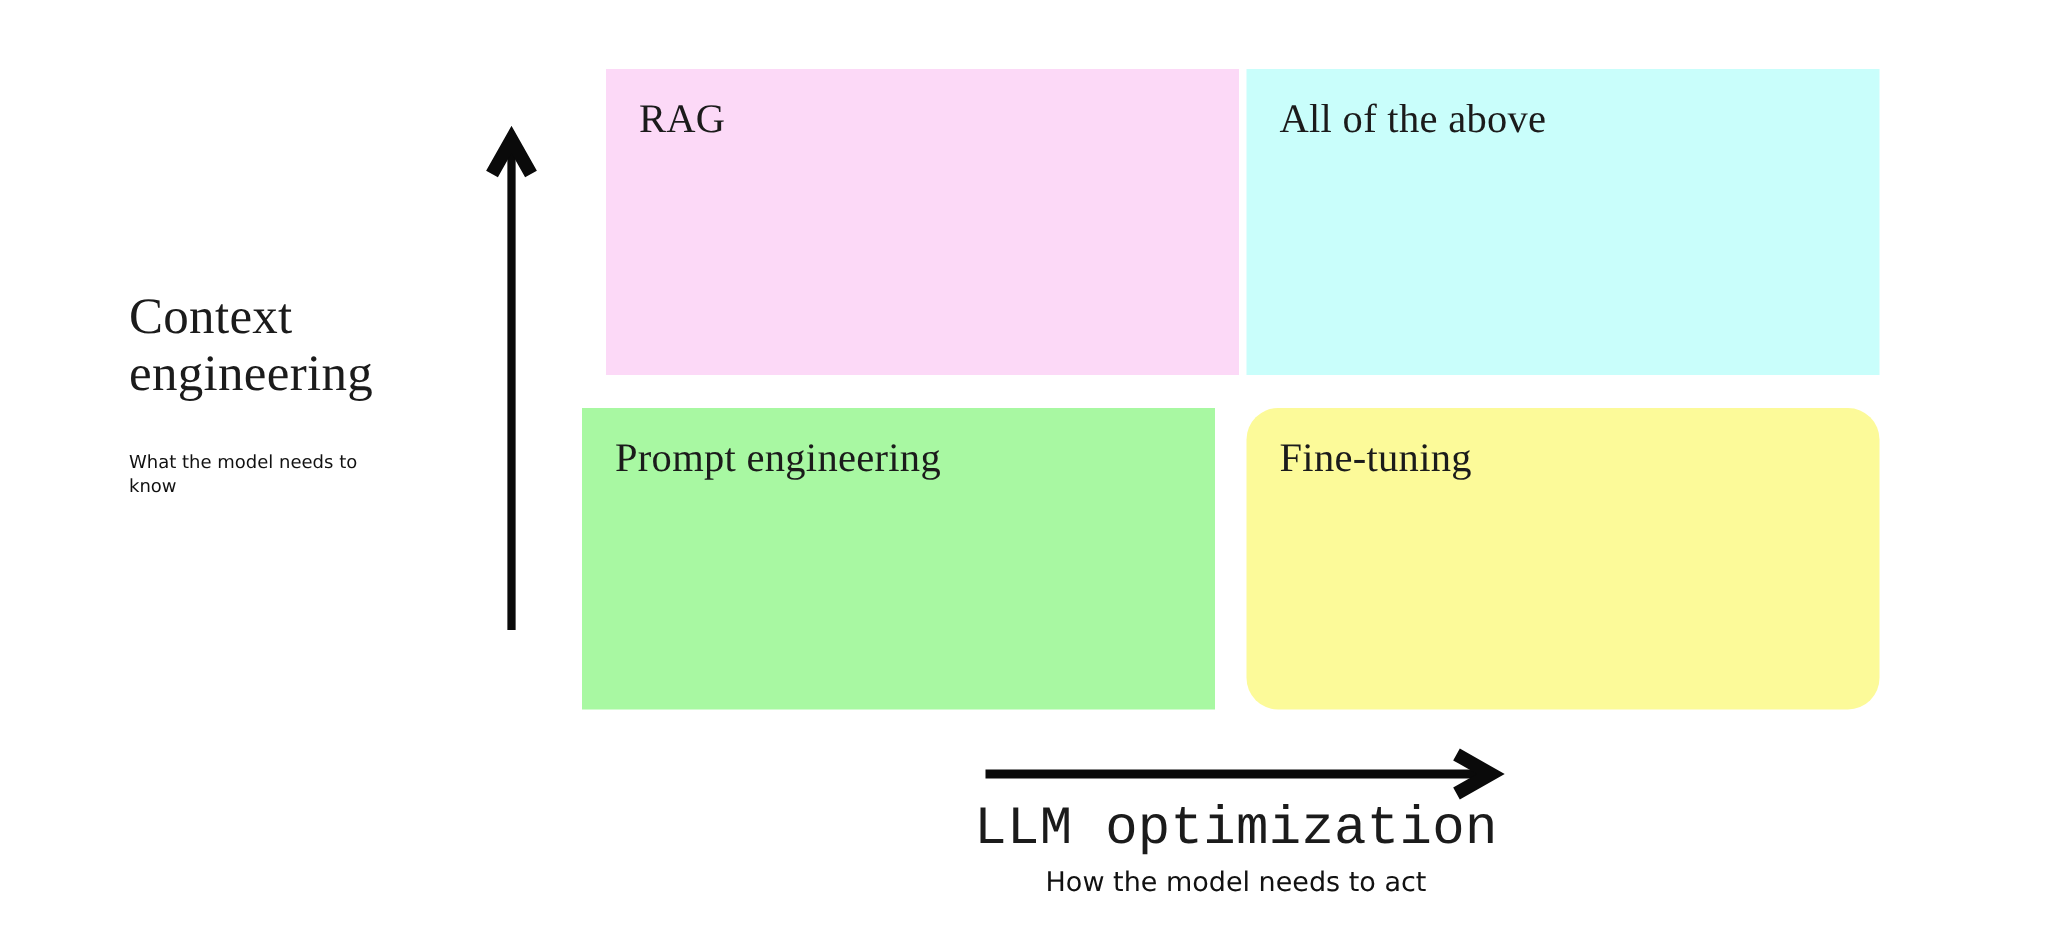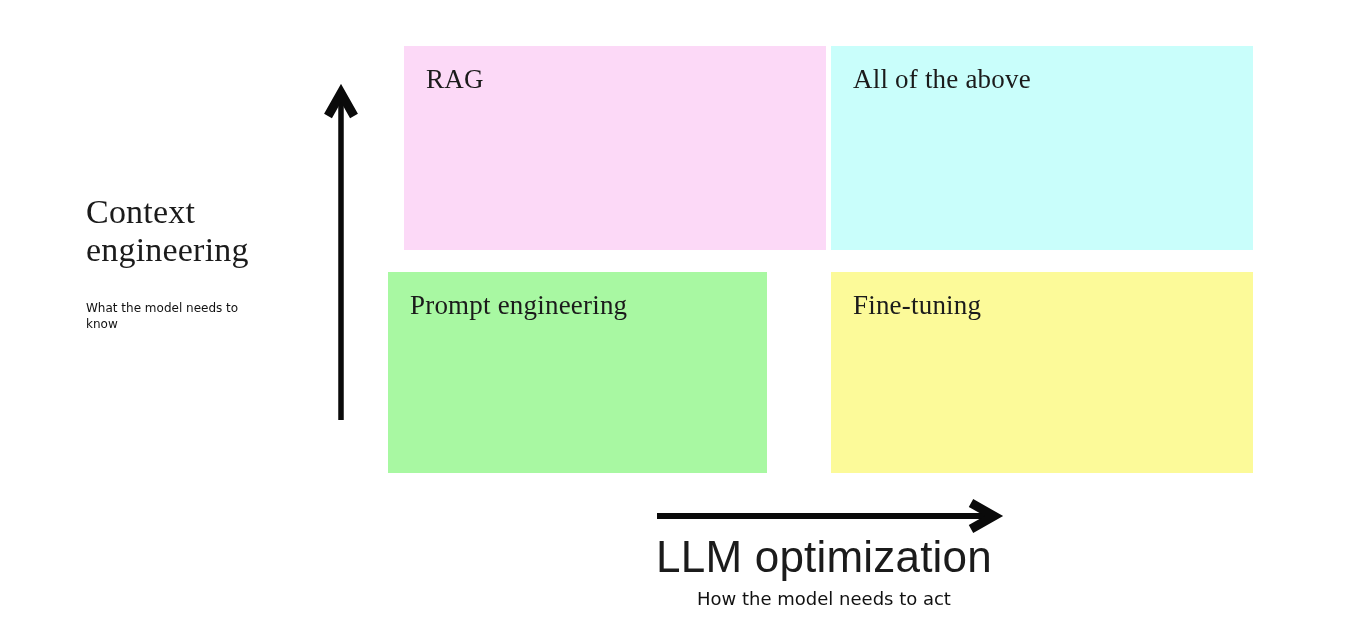--- a/index.html
+++ b/index.html
@@ -23,21 +23,21 @@
   }
   .quadrant .q-label {
     font-family: "Liberation Serif", serif;
     font-size: 27px;
     line-height: 1.2;
     color: #1b1b1b;
     letter-spacing: 0.2px;
   }
   .q-tl { left: 404px; top: 46px;  width: 422px; height: 204px; }
   .q-tr { left: 831px; top: 46px;  width: 422px; height: 204px; }
-  .q-bl { left: 388px; top: 272px; width: 379px; height: 201px; }
+  .q-bl { left: 388px; top: 272px; width: 422px; height: 201px; }
   .q-br { left: 831px; top: 272px; width: 422px; height: 201px; }
 
   .axis-arrow {
     position: absolute;
     display: block;
   }
   .y-arrow { left: 319px; top: 84px; }
   .x-arrow { left: 652px; top: 498px; }
 
   .y-axis-block {
@@ -62,22 +62,22 @@
     color: #111111;
   }
   .x-axis-block {
     position: absolute;
     left: 648px;
     top: 532px;
     width: 352px;
     text-align: center;
   }
   .x-axis-block .axis-title {
-    font-family: Liberation Sans, sans-serif;
-    font-size: 44px;
+    font-family: Liberation Mono, monospace;
+    font-size: 36px;
     line-height: 1.15;
     letter-spacing: 0.2px;
   }
   .x-axis-block .axis-subtitle {
     margin-top: 4px;
     font-family: "DejaVu Sans", sans-serif;
     font-size: 18px;
     line-height: 1.3;
     color: #111111;
   }
@@ -92,21 +92,21 @@
   </div>
 
   <div class="quadrant q-tr" style="background: rgb(201, 254, 251);">
     <div class="q-label">All of the above</div>
   </div>
 
   <div class="quadrant q-bl" style="background: rgb(168, 248, 162);">
     <div class="q-label">Prompt engineering</div>
   </div>
 
-  <div class="quadrant q-br" style="background: rgb(252, 250, 153);">
+  <div class="quadrant q-br" style="background: rgb(252, 250, 153); border-radius: 21px;">
     <div class="q-label">Fine-tuning</div>
   </div>
 
   <svg class="axis-arrow y-arrow" width="44" height="342" viewBox="0 0 44 342">
     <line x1="22" y1="336" x2="22" y2="14" stroke="#0a0a0a" stroke-width="5.5"></line>
     <path d="M9,32 L22,9 L35,32" fill="none" stroke="#0a0a0a" stroke-width="9" stroke-linejoin="miter" stroke-miterlimit="6"></path>
   </svg>
 
   <svg class="axis-arrow x-arrow" width="356" height="36" viewBox="0 0 356 36">
     <line x1="5" y1="18" x2="333" y2="18" stroke="#0a0a0a" stroke-width="6"></line>

